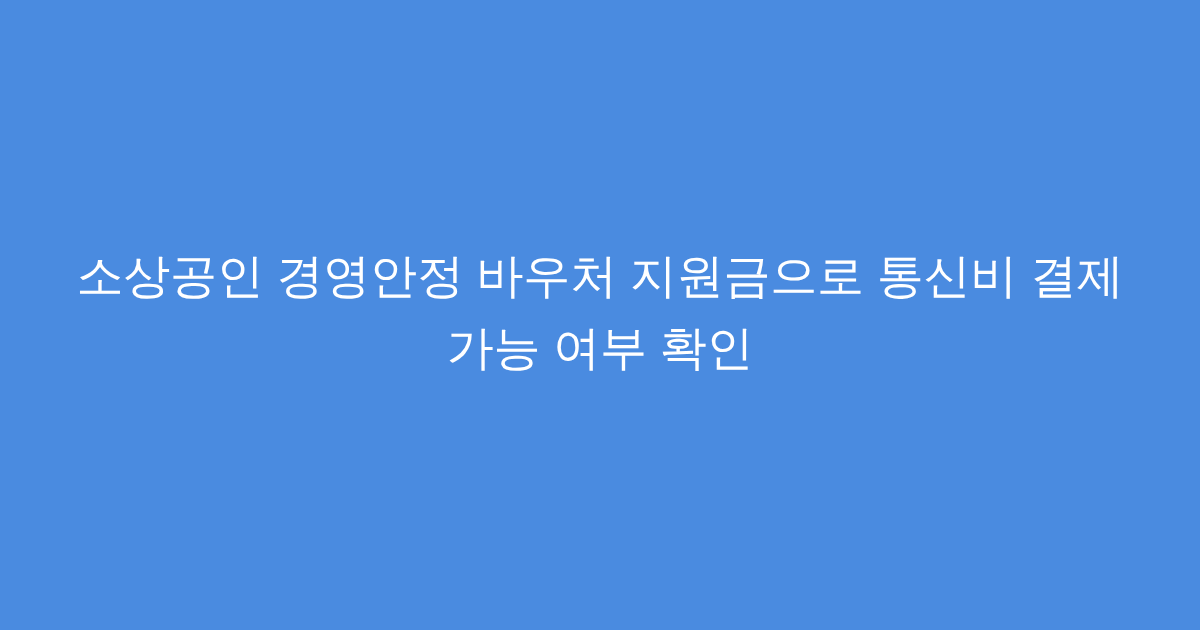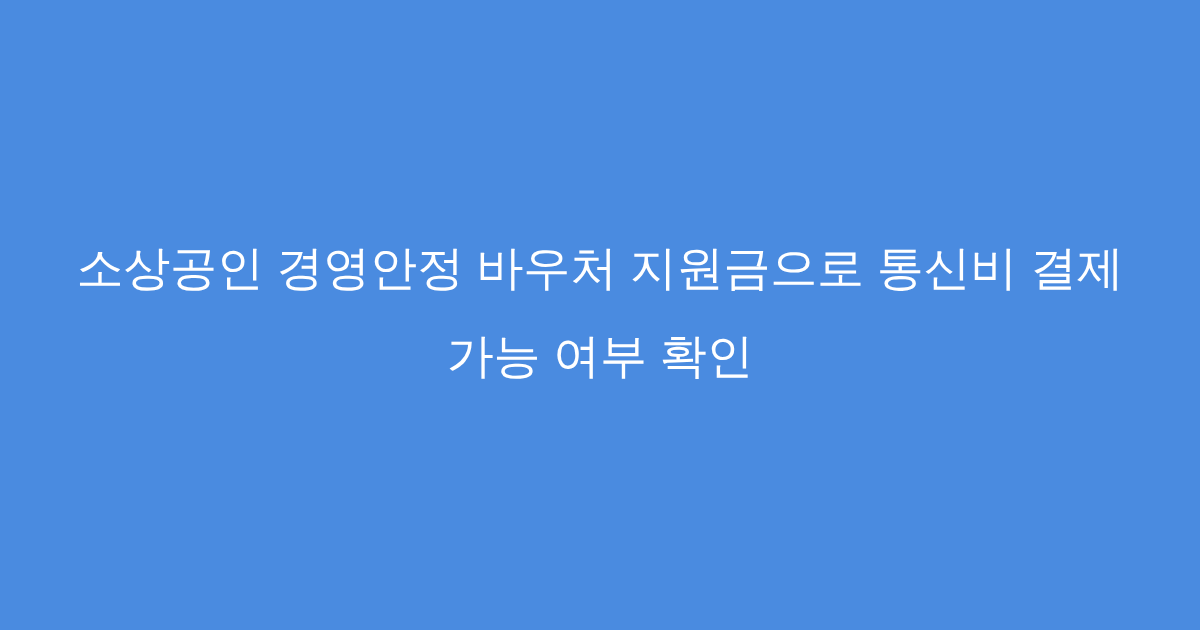--- a/index.html
+++ b/index.html
@@ -38,21 +38,21 @@
     transform: translateY(-3px);
     text-align: center;
   }
 
   .headline {
     margin: 0;
     color: #ffffff;
     font-family: "Liberation Sans", "DejaVu Sans", sans-serif;
     font-size: 47px;
     font-weight: 400;
-    line-height: 88px;
+    line-height: 72px;
     letter-spacing: -0.2px;
     word-break: keep-all;
     overflow-wrap: break-word;
     white-space: pre-wrap;
   }
 </style>
 </head>
 <body>
 
 <div class="og-card" style="background-color: rgb(74, 139, 224);">

